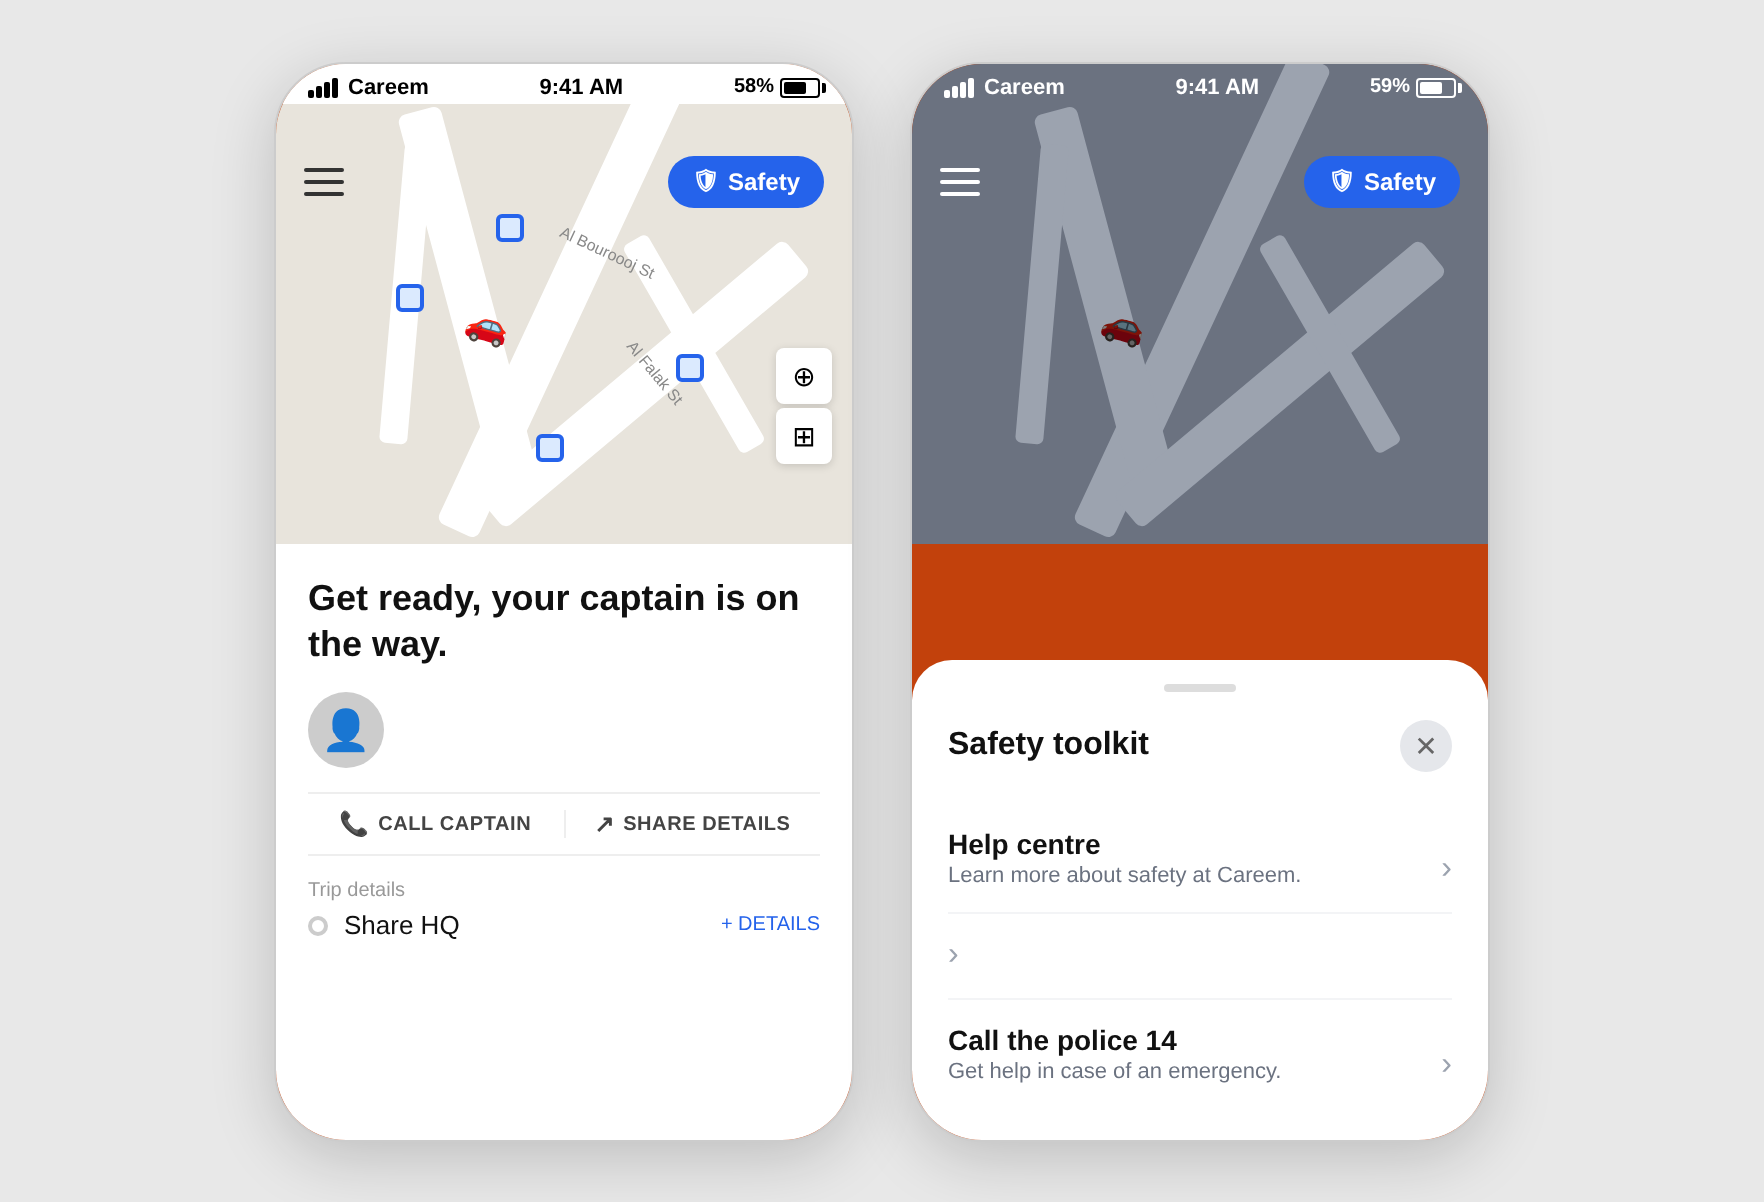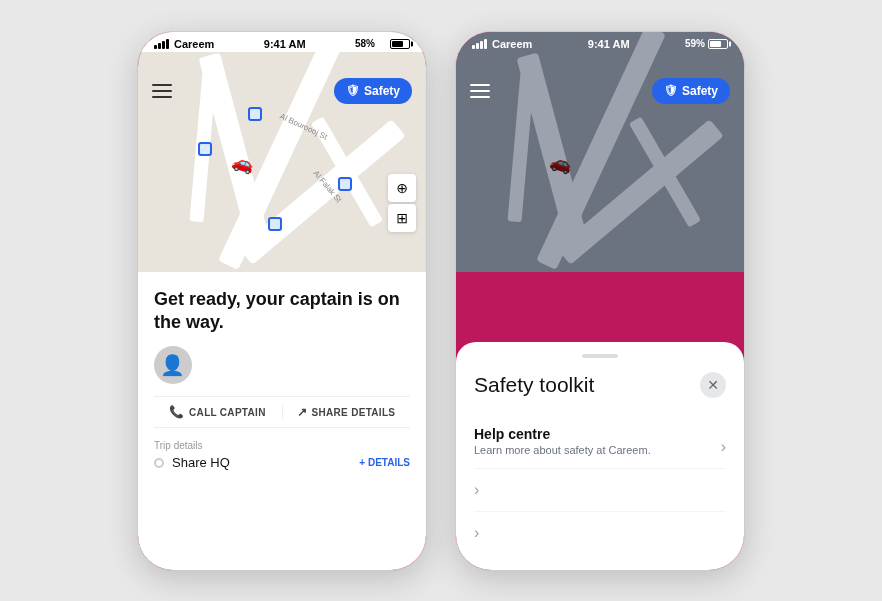--- a/index.html
+++ b/index.html
@@ -15,21 +15,21 @@
     .scene {
       display: flex;
       gap: 28px;
       align-items: flex-start;
       padding: 20px;
     }
     
     .phone {
       width: 290px;
       height: 540px;
-      background: #be185d;
+      background: #c2410c;
       border-radius: 36px;
       overflow: hidden;
       box-shadow: 0 8px 32px rgba(0,0,0,0.18);
       position: relative;
       border: 1px solid #ccc;
       display: flex;
       flex-direction: column;
     }
     
     .status-bar {
@@ -229,21 +229,21 @@
     .trip-label { font-size: 10px; color: #999; margin-bottom: 4px; }
     .trip-destination {
       display: flex; align-items: center; gap: 8px;
       font-size: 13px; font-weight: 500; color: #111;
     }
     .dest-dot {
       width: 10px; height: 10px; border-radius: 50%;
       border: 2px solid #ccc; flex-shrink: 0;
     }
     .details-link {
-      margin-left: auto; font-size: 10px; color: #2563EB; font-weight: 700; cursor: pointer;
+      margin-left: auto; font-size: 10px; color: #2563EB; font-weight: 400; cursor: pointer;
     }
 
     
     .phone-dark .map-bg {
       background: #6b7280;
     }
     .phone-dark .road { background: #9ca3af; }
     .phone-dark .status-bar { background: transparent; color: #fff; }
     .phone-dark .status-bar .signal-bar { background: #fff; }
     .phone-dark .status-bar .battery-body { border-color: #fff; }
@@ -262,21 +262,21 @@
     .panel-handle {
       width: 36px; height: 4px;
       background: #ddd; border-radius: 2px;
       margin: 0 auto 14px;
     }
     .panel-title-row {
       display: flex; align-items: center; justify-content: space-between;
       margin-bottom: 16px;
     }
     .panel-title {
-      font-size: 21px; font-weight: 400; color: #111;
+      font-size: 16px; font-weight: 700; color: #111;
     }
     .close-btn {
       width: 26px; height: 26px;
       background: #e5e7eb;
       border-radius: 50%;
       display: flex; align-items: center; justify-content: center;
       font-size: 14px; color: #666;
       cursor: pointer;
     }
     .panel-item {
@@ -305,21 +305,21 @@
       <div class="carrier">
         <div class="signal-bars">
           <div class="signal-bar" style="height:4px"></div>
           <div class="signal-bar" style="height:6px"></div>
           <div class="signal-bar" style="height:8px"></div>
           <div class="signal-bar" style="height:10px"></div>
         </div>
         <span style="margin-left:3px">Careem</span>
       </div>
       <span>9:41 AM</span>
-      <div style="display:flex;align-items:center;gap:15px">
+      <div style="display:flex;align-items:center;gap:3px">
         <span style="font-size:10px">58%</span>
         <div class="battery-body">
           <div class="battery-fill"></div>
         </div>
       </div>
     </div>
 
     <div class="map-area">
       <div class="map-bg">
 
@@ -446,17 +446,21 @@
           <div class="panel-item-sub">Learn more about safety at Careem.</div>
         </div>
         <span class="panel-chevron">›</span>
       </div>
 
       <div class="panel-item">
         <span class="panel-chevron">›</span>
       </div>
 
       <div class="panel-item">
+        <div class="panel-item-text">
+          <div class="panel-item-title">Call the police 14</div>
+          <div class="panel-item-sub">Get help in case of an emergency.</div>
+        </div>
         <span class="panel-chevron">›</span>
       </div>
     </div>
   </div>
 </div>
 
 </body></html>

